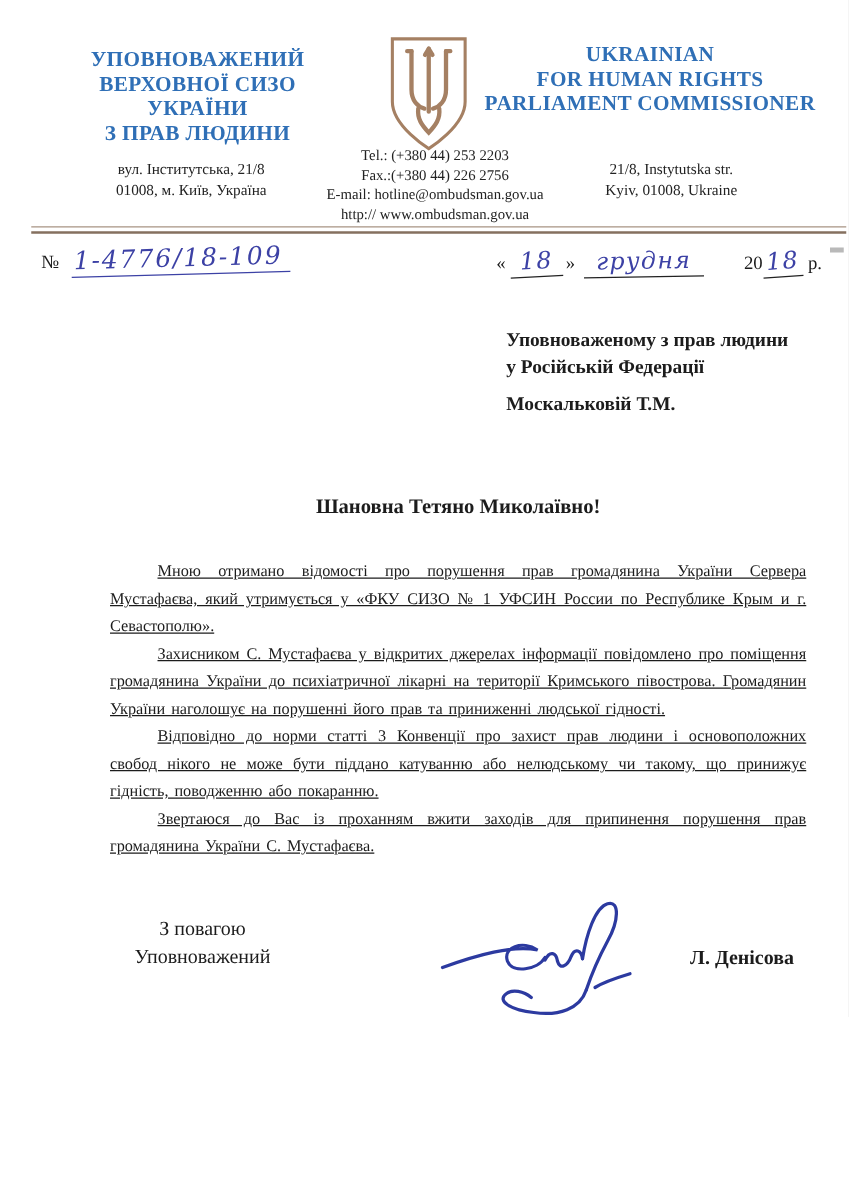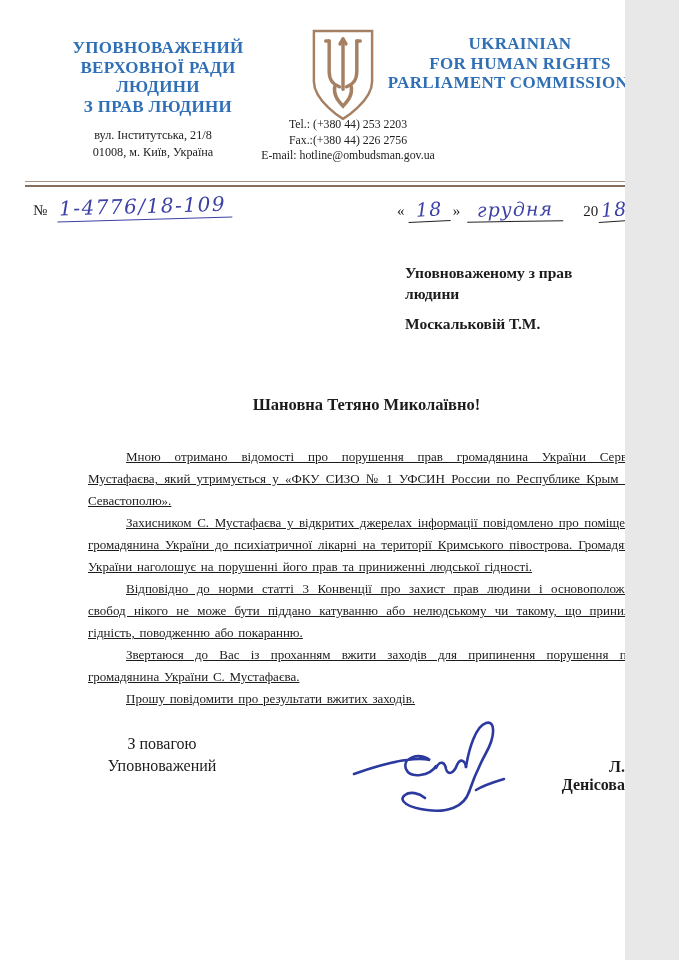--- a/index.html
+++ b/index.html
@@ -1,18 +1,18 @@
 <!DOCTYPE html>
 <html><head>
 <meta charset="utf-8">
 <style>
   html,body{margin:0;padding:0;background:#e8e8e8;}
   .page{
     position:relative;
-    width:625px;height:960px;
+    width:679px;height:960px;
     background:#ffffff;
     overflow:hidden;
     font-family:"Liberation Serif", serif;
     color:#1c1c1c;
   }
   
   .org-block{
     position:absolute;
     text-align:center;
     color:#2f6fb6;
@@ -56,21 +56,21 @@
   .date-line{
     position:absolute;left:394px;top:198px;
     display:flex;align-items:baseline;
     font-size:15px;
   }
   .date-line .hand{font-size:19px;letter-spacing:1px;}
   .u-day{border-bottom:1px solid #222;padding:0 8px 1px;transform:rotate(-3deg);}
   .u-month{border-bottom:1px solid #222;padding:0 10px 1px;margin:0 4px;transform:rotate(-1deg);}
   .u-year{border-bottom:1px solid #222;padding:0 3px 1px;transform:rotate(-4deg);}
   .q{margin:0 3px;}
-  .yr-prefix{margin-left:16px;}
+  .yr-prefix{margin-left:28px;}
   .yr-unit{margin-left:4px;}
   
   .addressee{
     position:absolute;left:405px;top:262px;
     font-weight:bold;font-size:15.5px;line-height:21px;
   }
   .addressee .name{margin-top:9px;}
   
   .salutation{
     position:absolute;left:88px;top:395px;width:557px;
@@ -99,21 +99,21 @@
     background:#9b9b9b;opacity:.7;
   }
 </style>
 </head>
 <body>
 
 <div class="page">
 
   <div class="org-block org-uk">
     <div>УПОВНОВАЖЕНИЙ</div>
-    <div>ВЕРХОВНОЇ РАДИ ЛЮДИНИ</div>
+    <div>ВЕРХОВНОЇ СИЗО УКРАЇНИ</div>
     <div>З ПРАВ ЛЮДИНИ</div>
   </div>
 
   <div class="emblem">
     <svg width="74" height="95" viewBox="0 0 150 192" xmlns="http://www.w3.org/2000/svg">
       <path d="M16,6 H134 V108 C134,148 75,184 75,184 C75,184 16,148 16,108 Z" fill="none" stroke="#a58063" stroke-width="5"></path>
       <g fill="none" stroke="#a58063" stroke-width="7" stroke-linecap="round">
         <path d="M47,26 V88 C47,106 57,116 68,119"></path>
         <path d="M103,26 V88 C103,106 93,116 82,119"></path>
         <path d="M75,22 V124"></path>
@@ -130,51 +130,56 @@
   </div>
 
   <div class="contact contact-uk">
     <div>вул. Інститутська, 21/8</div>
     <div>01008, м. Київ, Україна</div>
   </div>
   <div class="contact contact-comms">
     <div>Tel.: (+380 44) 253 2203</div>
     <div>Fax.:(+380 44) 226 2756</div>
     <div>E-mail: hotline@ombudsman.gov.ua</div>
+    <div>http:// www.ombudsman.gov.ua</div>
+  </div>
+  <div class="contact contact-en">
+    <div>21/8, Instytutska str.</div>
+    <div>Kyiv, 01008, Ukraine</div>
   </div>
 
   <div class="rule"></div>
   <div class="artifact"></div>
 
   <div class="ref-no">№</div>
   <div class="ref-value hand">1-4776/18-109</div>
 
   <div class="date-line">
     <span class="q">«</span>
     <span class="hand u-day">18</span>
     <span class="q">»</span>
     <span class="hand u-month">грудня</span>
     <span class="yr-prefix">20</span>
     <span class="hand u-year">18</span>
     <span class="yr-unit">р.</span>
   </div>
 
   <div class="addressee">
     <div>Уповноваженому з прав людини</div>
+    <div>у Російській Федерації</div>
     <div class="name">Москальковій Т.М.</div>
   </div>
 
   <div class="salutation">Шановна Тетяно Миколаївно!</div>
 
   <div class="body-text">
     <p>Мною отримано відомості про порушення прав громадянина України Сервера Мустафаєва, який утримується у «ФКУ СИЗО № 1 УФСИН России по Республике Крым и г. Севастополю».</p>
     <p>Захисником С. Мустафаєва у відкритих джерелах інформації повідомлено про поміщення громадянина України до психіатричної лікарні на території Кримського півострова. Громадянин України наголошує на порушенні його прав та приниженні людської гідності.</p>
     <p>Відповідно до норми статті 3 Конвенції про захист прав людини і основоположних свобод нікого не може бути піддано катуванню або нелюдському чи такому, що принижує гідність, поводженню або покаранню.</p>
     <p>Звертаюся до Вас із проханням вжити заходів для припинення порушення прав громадянина України С. Мустафаєва.</p>
-    <p>Прошу повідомити про результати вжитих заходів.</p>
   </div>
 
   <div class="closing">
     <div>З повагою</div>
     <div>Уповноважений</div>
   </div>
 
   <div class="sig-scribble">
     <svg width="175" height="105" viewBox="0 0 175 105" xmlns="http://www.w3.org/2000/svg">
       <g fill="none" stroke="#2c3aa0" stroke-width="2.6" stroke-linecap="round">

